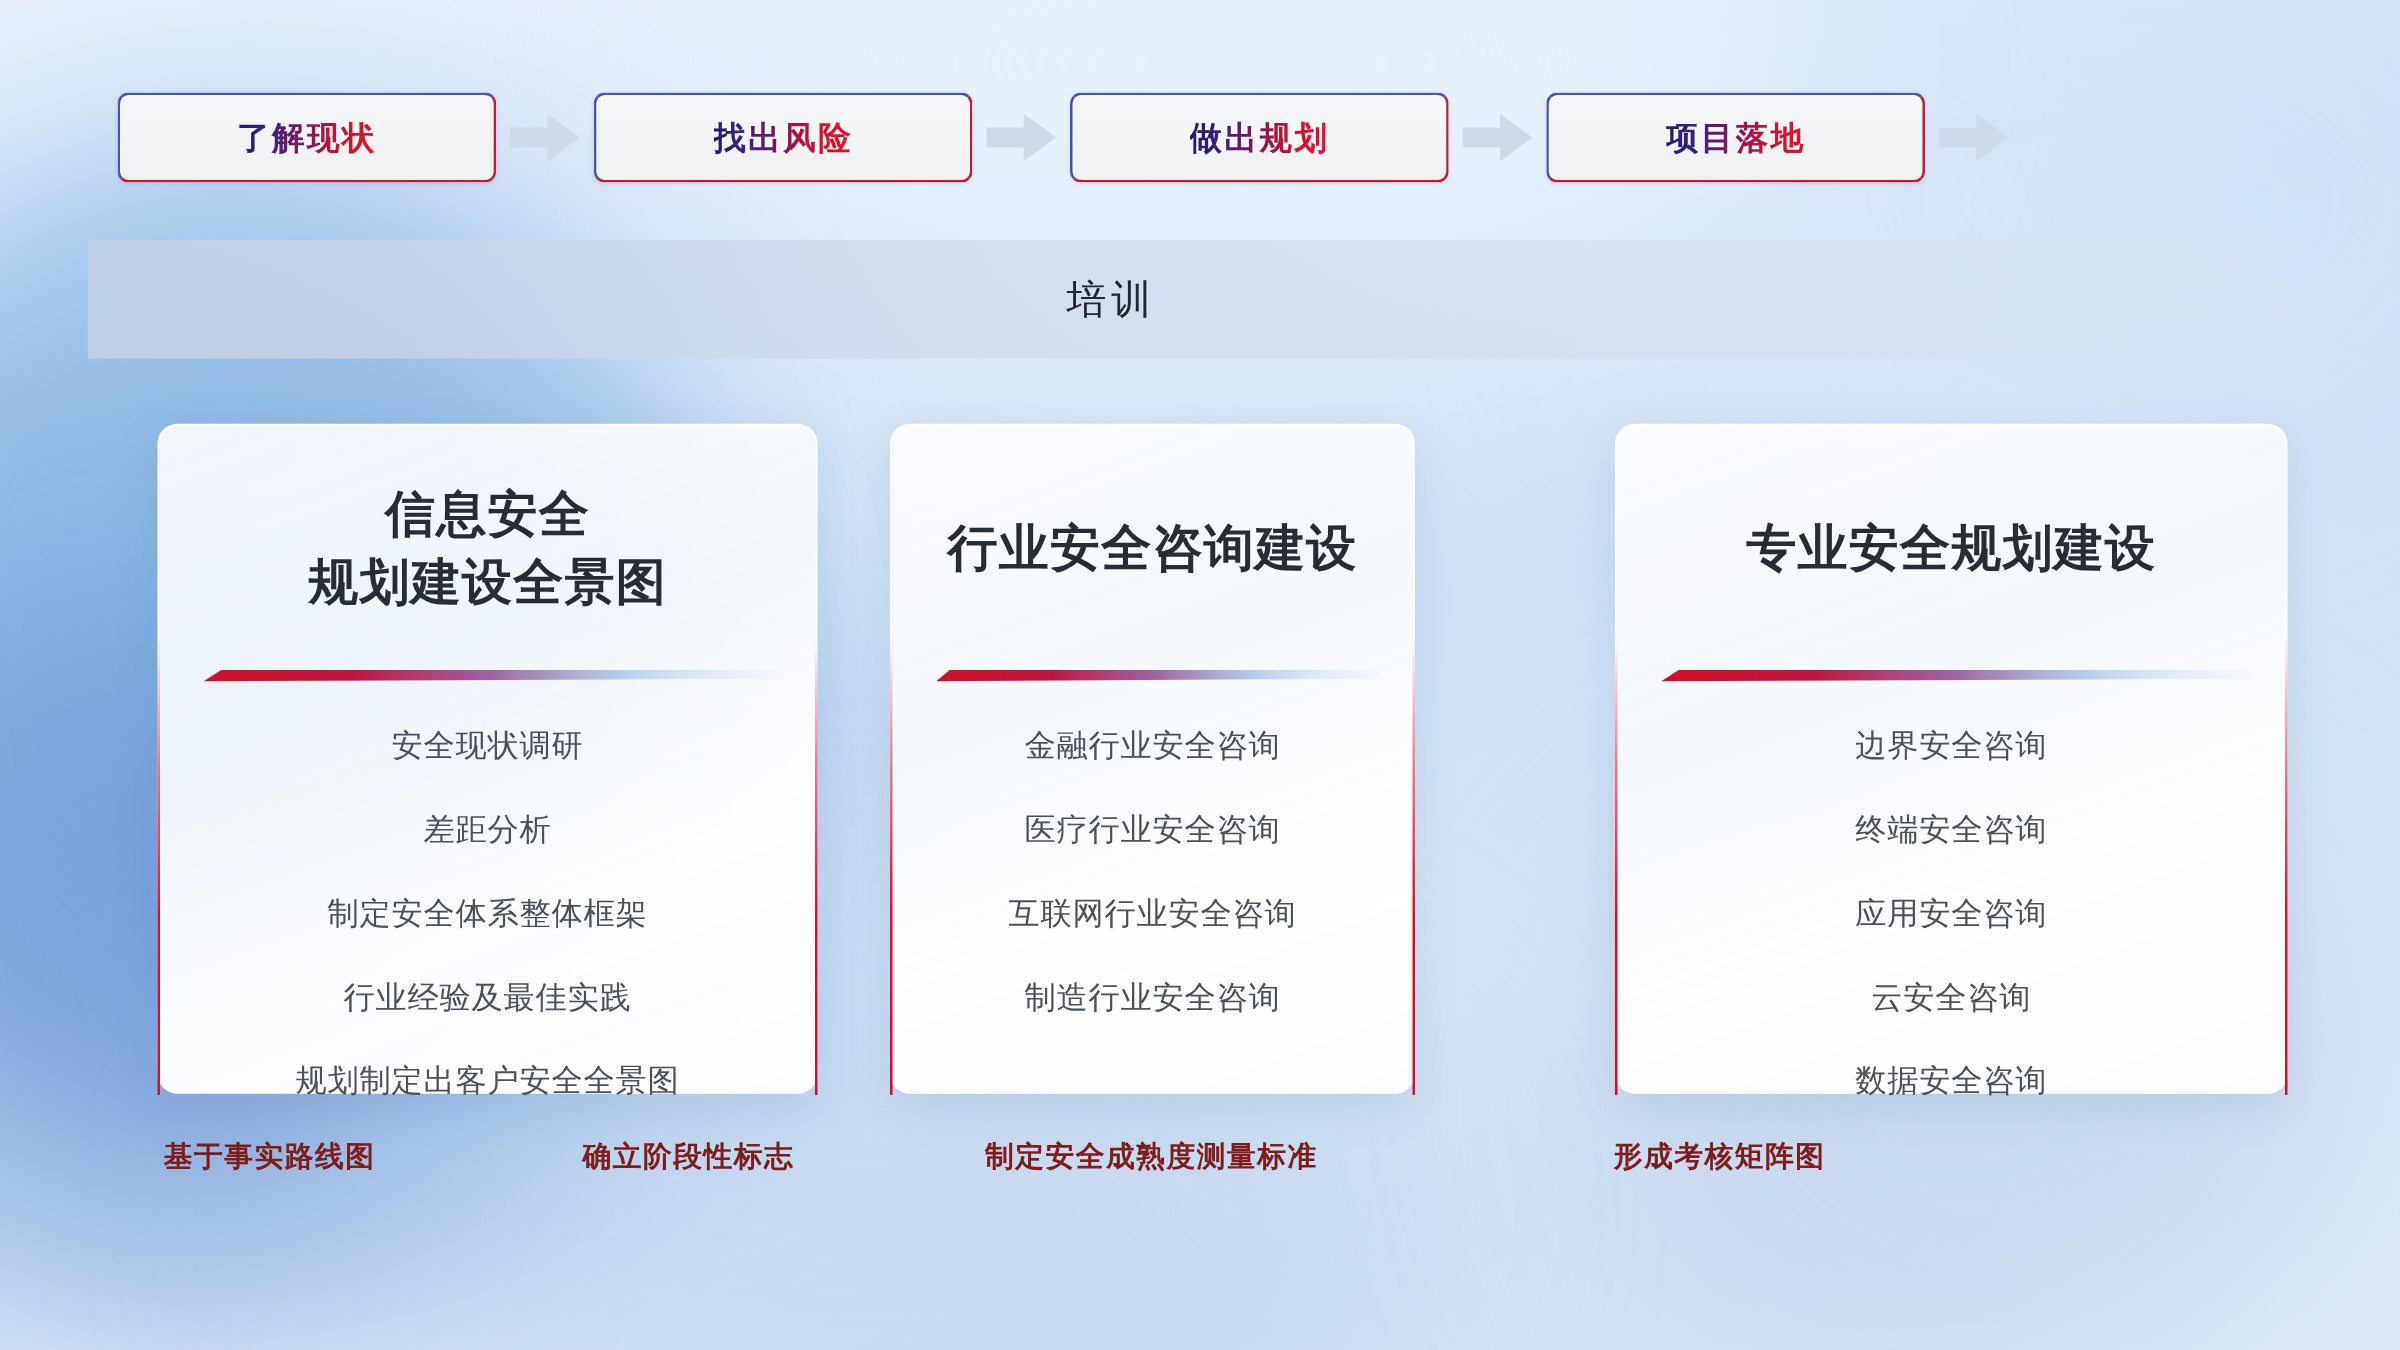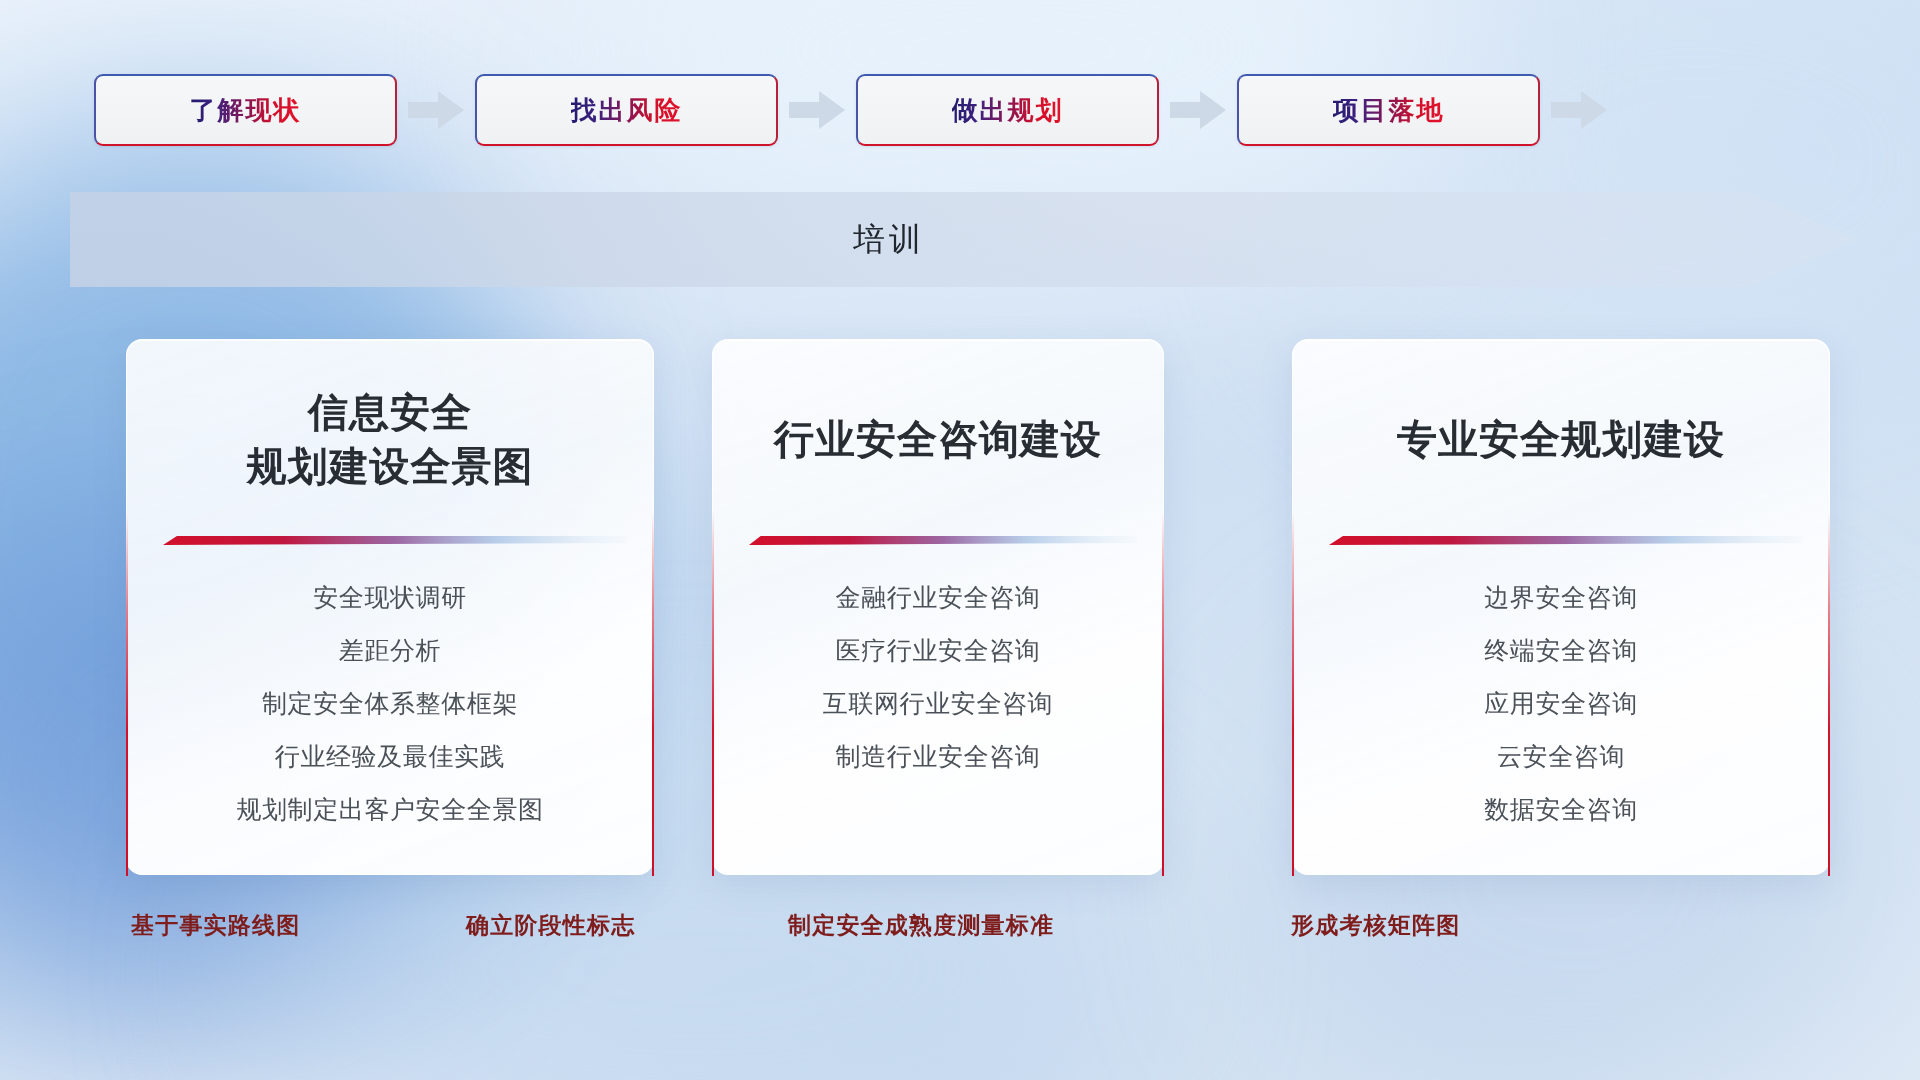--- a/index.html
+++ b/index.html
@@ -84,42 +84,42 @@
     overflow:visible;
   }
   .card-accent-l, .card-accent-r {
     position:absolute; top:170px; width:2px; height:366px;
     background:linear-gradient(180deg, rgba(214,18,43,0) 0%, rgba(214,18,43,0.55) 28%, #d6122b 60%, #cf1028 100%);
   }
   .card-accent-l { left:-1px; }
   .card-accent-r { right:-1px; }
 
   .card-1 { left:110px;  width:528px; }
-  .card-2 { left:696px;  width:452px; }
+  .card-2 { left:696px;  width:420px; }
   .card-3 { left:1276px; width:538px; }
 
   .card-head {
     position:absolute; left:0; right:0; top:0;
     height:200px;
     display:flex; flex-direction:column; align-items:center; justify-content:center;
     padding:0 18px;
   }
   .card-title {
     font-size:40px; font-weight:700; color:#272d33;
     text-align:center; line-height:1.34; letter-spacing:1px;
     white-space:pre-line;
   }
   .card-rule {
     position:absolute; left:36px; right:26px; top:194px; height:12px;
   }
   .card-rule svg { display:block; width:100%; height:12px; }
 
   .card-list {
     position:absolute; left:0; right:0; top:232px;
-    display:flex; flex-direction:column; align-items:center; gap:2px;
+    display:flex; flex-direction:column; align-items:center; gap:16px;
   }
   .card-list-item {
     font-size:25px; color:#4b5158; line-height:51px;
     letter-spacing:0.6px; white-space:nowrap;
   }
 
   
   .bottom-labels { position:absolute; left:0; top:910px; width:1920px; height:56px; }
   .bl {
     position:absolute; top:0;

